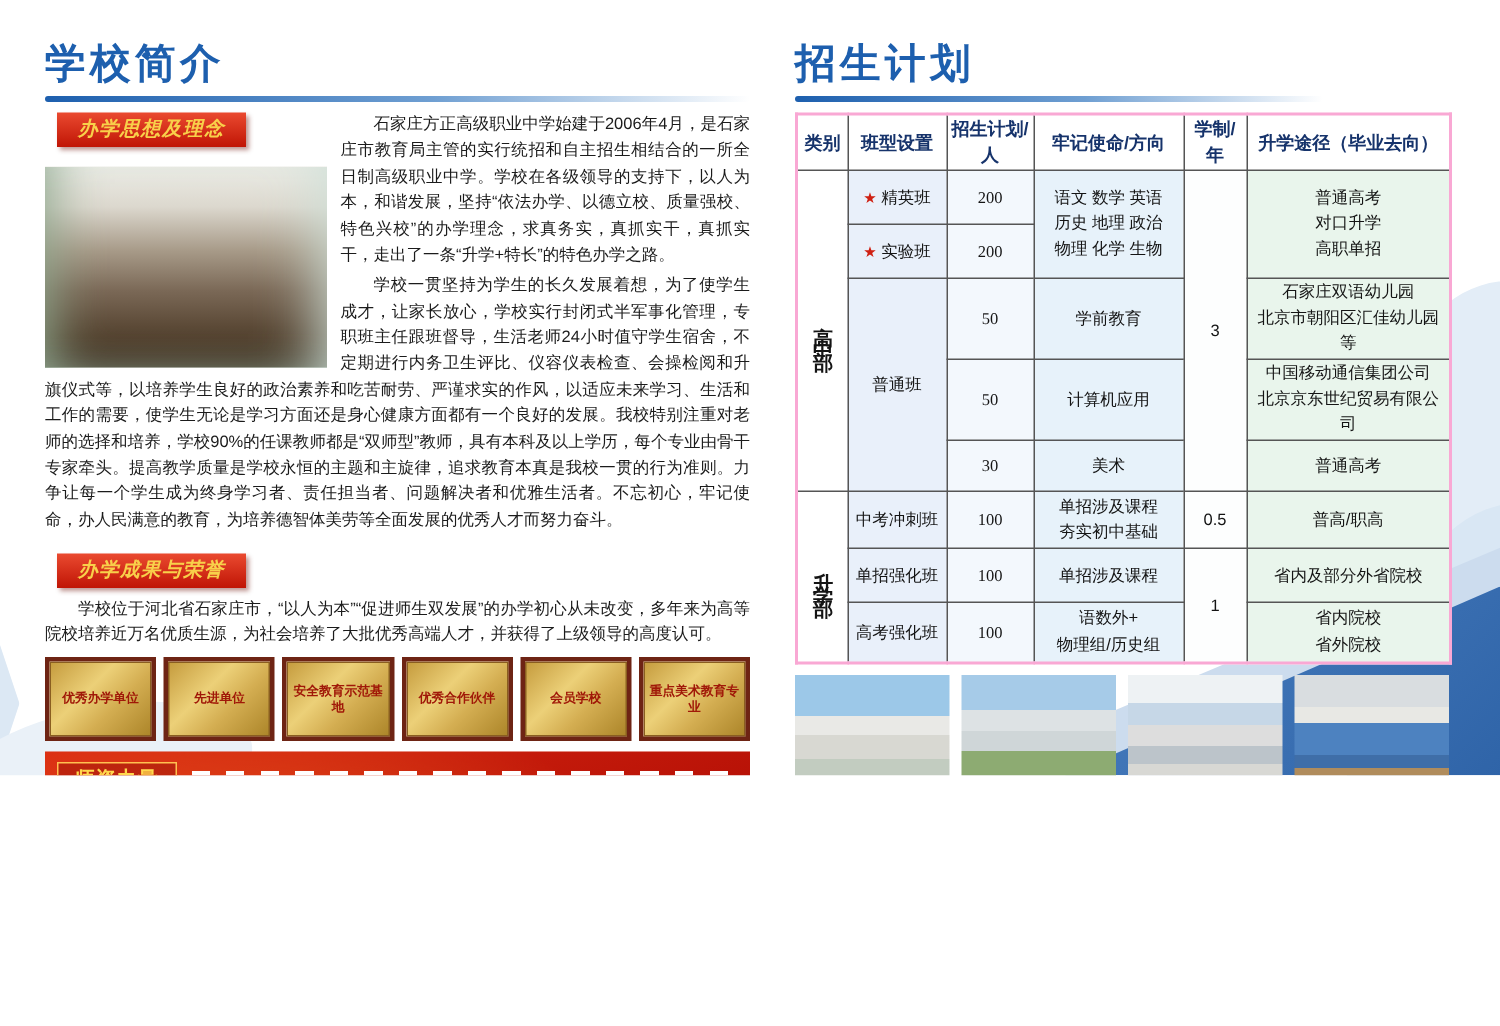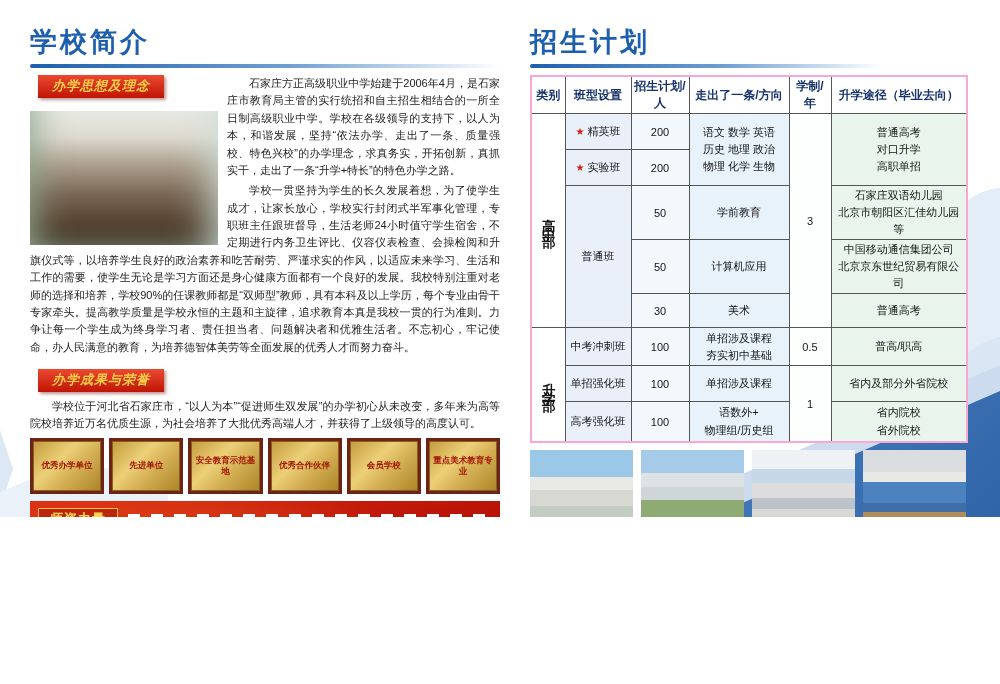--- a/index.html
+++ b/index.html
@@ -85,21 +85,21 @@
   .p-name { color:#ffd84d; font-size:9px; font-weight:bold; margin-top:3px; white-space:nowrap; }
   .p-sub { color:#ffffff; font-size:6.5px; line-height:1.4; text-align:center; white-space:nowrap; margin-top:1px; }
 
   
   table.enroll { border-collapse:collapse; width:436px; table-layout:fixed; border:2px solid #f9a8d4; background:#fff; }
   .enroll th, .enroll td { border:1px solid #555; text-align:center; vertical-align:middle; padding:1px 2px; }
   .enroll th { height:24px; font-size:12px; font-weight:bold; color:#16336b; background:#ffffff; }
   .enroll td { font-size:11px; color:#141414; }
   .c-cat  { background:#ffffff; }
   .c-cls  { background:#e9f0fa; font-size:11.5px; }
-  .c-cnt  { background:#f3f8fd; }
+  .c-cnt  { background:#f3f8fd;font-family:Liberation Serif, serif; }
   .c-course { background:#e7f2fa; }
   .c-years  { background:#fdfefe; }
   .c-path   { background:#e9f5ec; }
   .vert { writing-mode:vertical-lr; letter-spacing:8px; font-weight:bold; font-size:13.5px; display:inline-block; }
   .star { color:#cf2012; font-size:10px; margin-right:3px; }
   .ml { white-space:pre-line; line-height:1.55; }
   .h36{height:36px}.h46{height:46px}.h34{height:34px}.h38{height:38px}.h40{height:40px}
 
   
   .photo-grid { display:grid; grid-template-columns:repeat(4,1fr); column-gap:8px; row-gap:20px; margin-top:7px; }
@@ -131,21 +131,21 @@
 
   <div class="page-left">
     <h1 class="sec-title">学校简介</h1>
     <div class="underline"></div>
 
     <div class="intro">
       <div class="intro-left">
         <span class="banner">办学思想及理念</span>
         <div class="photo meeting-photo"></div>
       </div>
-      <p class="body">石家庄方正高级职业中学始建于2006年4月，是石家庄市教育局主管的实行统招和自主招生相结合的一所全日制高级职业中学。学校在各级领导的支持下，以人为本，和谐发展，坚持“依法办学、走出了一条、质量强校、特色兴校”的办学理念，求真务实，开拓创新，真抓实干，走出了一条“升学+特长”的特色办学之路。</p>
+      <p class="body">石家庄方正高级职业中学始建于2006年4月，是石家庄市教育局主管的实行统招和自主招生相结合的一所全日制高级职业中学。学校在各级领导的支持下，以人为本，和谐发展，坚持“依法办学、以德立校、质量强校、特色兴校”的办学理念，求真务实，真抓实干，真抓实干，走出了一条“升学+特长”的特色办学之路。</p>
       <p class="body">学校一贯坚持为学生的长久发展着想，为了使学生成才，让家长放心，学校实行封闭式半军事化管理，专职班主任跟班督导，生活老师24小时值守学生宿舍，不定期进行内务卫生评比、仪容仪表检查、会操检阅和升旗仪式等，以培养学生良好的政治素养和吃苦耐劳、严谨求实的作风，以适应未来学习、生活和工作的需要，使学生无论是学习方面还是身心健康方面都有一个良好的发展。我校特别注重对老师的选择和培养，学校90%的任课教师都是“双师型”教师，具有本科及以上学历，每个专业由骨干专家牵头。提高教学质量是学校永恒的主题和主旋律，追求教育本真是我校一贯的行为准则。力争让每一个学生成为终身学习者、责任担当者、问题解决者和优雅生活者。不忘初心，牢记使命，办人民满意的教育，为培养德智体美劳等全面发展的优秀人才而努力奋斗。</p>
       <div class="clear"></div>
     </div>
 
     <div class="ach-banner">
       <span class="banner">办学成果与荣誉</span>
       <p class="body">学校位于河北省石家庄市，“以人为本”“促进师生双发展”的办学初心从未改变，多年来为高等院校培养近万名优质生源，为社会培养了大批优秀高端人才，并获得了上级领导的高度认可。</p>
       <div class="awards">
         <div class="plaque">
             <span>优秀办学单位</span>
@@ -267,21 +267,21 @@
           <col style="width:58px">
           <col style="width:100px">
           <col style="width:42px">
           <col style="width:136px">
         </colgroup>
       <thead>
         <tr>
           <th>类别</th>
           <th>班型设置</th>
           <th>招生计划/人</th>
-          <th>走出了一条/方向</th>
+          <th>牢记使命/方向</th>
           <th>学制/年</th>
           <th>升学途径（毕业去向）</th>
         </tr>
       </thead>
       <tbody>
         <tr class="h36">
           <td class="c-cat" rowspan="5"><span class="vert">高中部</span></td>
           <td class="c-cls"><span class="star">★</span><span>精英班</span></td>
           <td class="c-cnt">200</td>
           <td class="c-course ml" rowspan="2">语文 数学 英语

